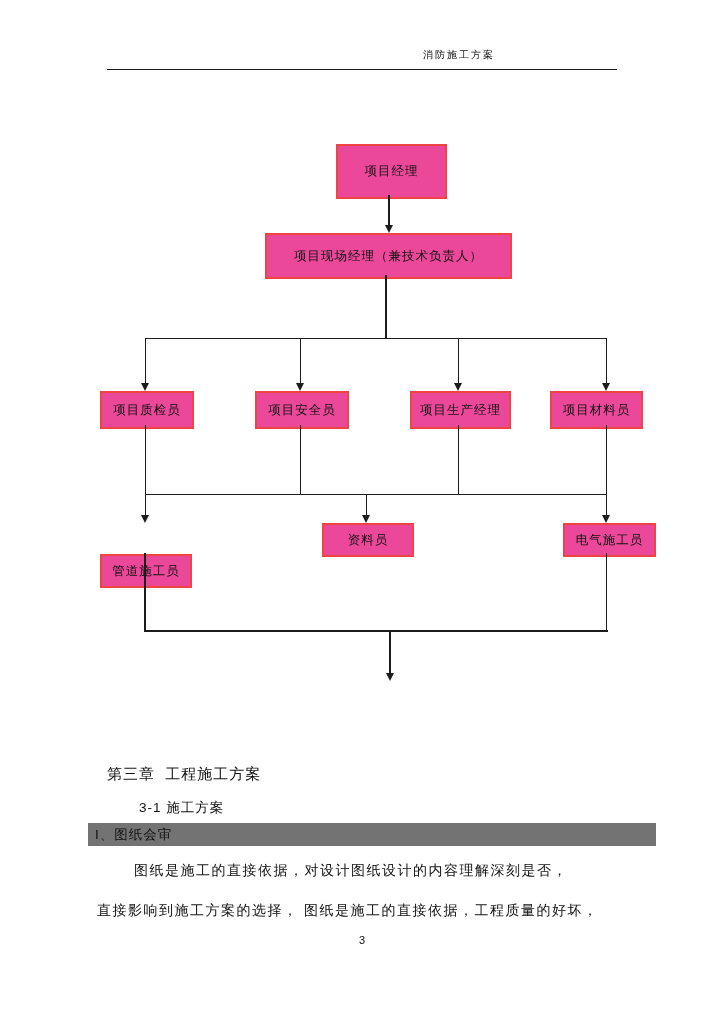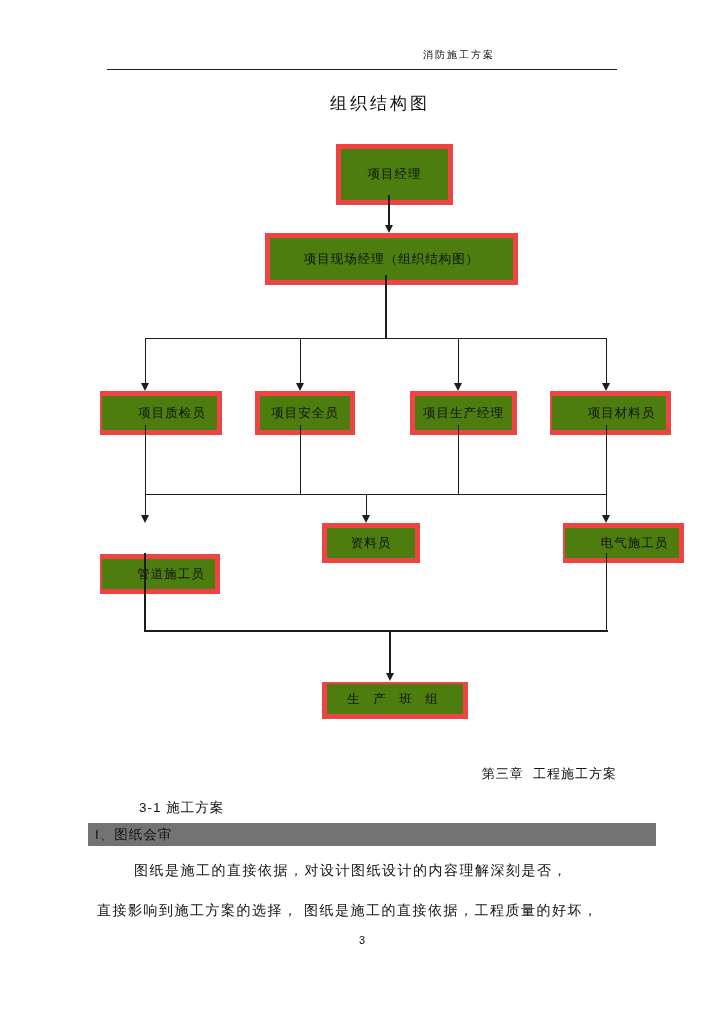--- a/index.html
+++ b/index.html
@@ -8,50 +8,49 @@
     font-family:"Liberation Sans","DejaVu Sans",sans-serif;color:#111;
     overflow:hidden;
   }
   .hline,.vline{position:absolute;background:#1c1c1c;}
   .arrow-down{
     position:absolute;width:0;height:0;
     border-left:4px solid transparent;border-right:4px solid transparent;
     border-top:8px solid #1c1c1c;
   }
   .box{
-    position:absolute;border:5px solid #ef4444;background:#4d7c0f;
+    position:absolute;border:2px solid #ef4444;background:#ec4899;
     display:flex;align-items:center;justify-content:center;
     font-size:12.5px;letter-spacing:1px;white-space:nowrap;
   }
-  .blx{border-left-width:2px;padding-left:25px;}
+  .blx{border-left-width:2px;}
   .hdr-title{position:absolute;font-size:10px;letter-spacing:2px;}
   .diagram-title{position:absolute;text-align:center;font-size:17px;letter-spacing:3px;}
-  .chapter-title{position:absolute;text-align:right;font-size:13px;letter-spacing:1px;white-space:pre;}
+  .chapter-title{position:absolute;text-align:left;font-size:15px;letter-spacing:1px;white-space:pre;}
   .section-title{position:absolute;font-size:13.5px;letter-spacing:1px;margin-left:32px;}
   .graybar{position:absolute;background:#737373;}
   .graybar span{display:block;padding-left:7px;font-size:13.5px;line-height:23px;letter-spacing:1px;}
   .para{position:absolute;font-size:14px;letter-spacing:1.5px;line-height:20px;white-space:pre;}
   .pagenum{position:absolute;text-align:center;font-size:11px;}
 </style>
 </head>
 <body>
 
 <div id="page">
 
   <div class="hdr-title" style="left:423px;top:48px;">消防施工方案</div>
   <div class="hline" style="left:107px;top:69px;width:510px;height:1px;"></div>
 
-  <div class="diagram-title" style="left:130px;top:92px;width:500px;">组织结构图</div>
 
   <div class="box" style="left:336px;top:144px;width:107px;height:51px;">项目经理</div>
 
   <div class="vline" style="left:388px;top:195px;width:2px;height:31px;"></div>
   <div class="arrow-down" style="left:385px;top:225px;"></div>
 
-  <div class="box" style="left:265px;top:233px;width:243px;height:42px;">项目现场经理（组织结构图）</div>
+  <div class="box" style="left:265px;top:233px;width:243px;height:42px;">项目现场经理（兼技术负责人）</div>
 
   <div class="vline" style="left:385px;top:275px;width:2px;height:63px;"></div>
 
   <div class="hline" style="left:145px;top:338px;width:462px;height:1px;"></div>
 
   <div class="vline" style="left:145px;top:338px;width:1px;height:46px;"></div>
   <div class="arrow-down" style="left:141px;top:383px;"></div>
   <div class="vline" style="left:300px;top:338px;width:1px;height:46px;"></div>
   <div class="arrow-down" style="left:296px;top:383px;"></div>
   <div class="vline" style="left:458px;top:338px;width:1px;height:46px;"></div>
@@ -79,21 +78,20 @@
   <div class="box blx" style="left:100px;top:554px;width:88px;height:30px;">管道施工员</div>
   <div class="box" style="left:322px;top:523px;width:88px;height:30px;">资料员</div>
   <div class="box blx" style="left:563px;top:523px;width:89px;height:30px;text-align:right;">电气施工员</div>
 
   <div class="vline" style="left:144px;top:553px;width:2px;height:77px;"></div>
   <div class="vline" style="left:606px;top:553px;width:1px;height:77px;"></div>
   <div class="hline" style="left:144px;top:630px;width:464px;height:2px;"></div>
   <div class="vline" style="left:389px;top:630px;width:2px;height:44px;"></div>
   <div class="arrow-down" style="left:386px;top:673px;"></div>
 
-  <div class="box" style="left:322px;top:682px;width:136px;height:30px;letter-spacing:5px;border-top-width:2px;">生 产 班 组</div>
 
   <div class="chapter-title" style="left:107px;top:765px;width:510px;">第三章  工程施工方案</div>
   <div class="section-title" style="left:107px;top:799px;">3-1 施工方案</div>
   <div class="graybar" style="left:88px;top:823px;width:568px;height:23px;">
     <span>I、图纸会审</span>
   </div>
 
   <div class="para" style="left:97px;top:860px;width:560px;text-indent:37px;">图纸是施工的直接依据，对设计图纸设计的内容理解深刻是否，</div>
   <div class="para" style="left:97px;top:900px;width:560px;">直接影响到施工方案的选择， 图纸是施工的直接依据，工程质量的好坏，</div>
 

